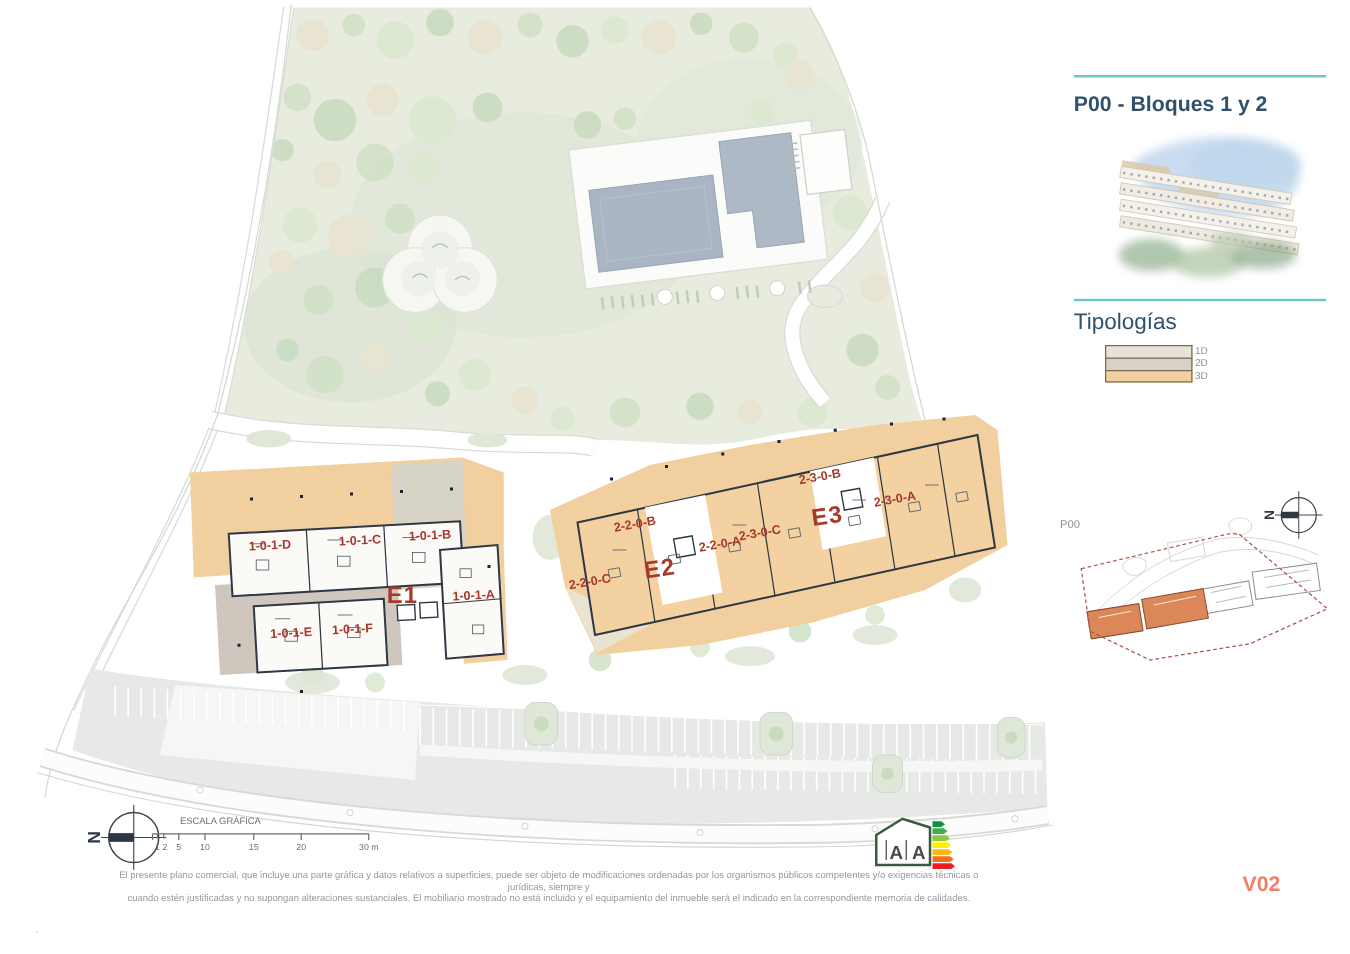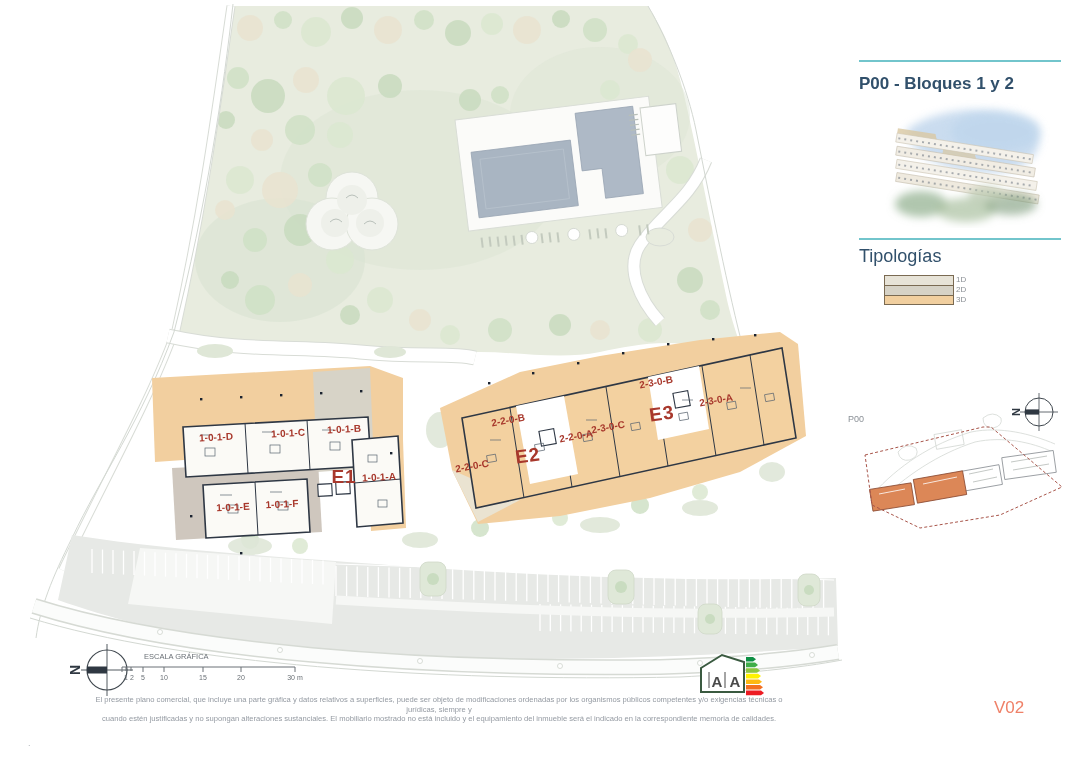--- a/index.html
+++ b/index.html
@@ -20,21 +20,21 @@
   #legend{margin-left:5px;padding-left:20px;}
   .leg-row{display:flex;align-items:stretch;height:10px;}
   .leg-swatch{width:70px;border:1px solid #7a6a52;border-bottom:none;box-sizing:border-box;}
   .leg-row:last-child .leg-swatch{border-bottom:1px solid #7a6a52;}
   .leg-label{font-size:8px;color:#8a8f94;line-height:10px;padding-left:2px;}
   
   #north-main{position:absolute;left:66px;top:640px;}
   #scalebar{position:absolute;left:80px;top:648px;}
   #disclaimer{position:absolute;left:88px;top:695px;width:702px;font-size:7.6px;line-height:9.5px;color:#949aa2;text-align:center;}
   #energy{position:absolute;left:698px;top:652px;}
-  #version{position:absolute;left:994px;top:698px;font-size:17px;font-weight:normal;color:#ef8168;}
+  #version{position:absolute;left:994px;top:698px;font-size:17px;font-weight:bold;color:#ef8168;}
   #corner-mark{position:absolute;left:28px;top:738px;font-size:9px;color:#aeb2b6;}
   #keymap{position:absolute;left:843px;top:382px;}
 </style>
 </head>
 <body>
 
 <div id="plan-wrap">
 <svg id="plan-svg" width="843" height="763" viewBox="0 0 843 763">
 
   <g>
@@ -362,21 +362,21 @@
   <span class="ulabel" style="left:344px;top:429px;transform:translate(-50%,-50%) rotate(-3deg)">1-0-1-B</span>
   <span class="ulabel" style="left:379px;top:477px;transform:translate(-50%,-50%) rotate(-3deg)">1-0-1-A</span>
   <span class="ulabel" style="left:233px;top:507px;transform:translate(-50%,-50%) rotate(-3deg)">1-0-1-E</span>
   <span class="ulabel" style="left:282px;top:504px;transform:translate(-50%,-50%) rotate(-3deg)">1-0-1-F</span>
   <span class="ulabel" style="left:508px;top:420px;transform:translate(-50%,-50%) rotate(-10deg)">2-2-0-B</span>
   <span class="ulabel" style="left:576px;top:436px;transform:translate(-50%,-50%) rotate(-10deg)">2-2-0-A</span>
   <span class="ulabel" style="left:472px;top:466px;transform:translate(-50%,-50%) rotate(-10deg)">2-2-0-C</span>
   <span class="ulabel" style="left:656px;top:382px;transform:translate(-50%,-50%) rotate(-10deg)">2-3-0-B</span>
   <span class="ulabel" style="left:608px;top:427px;transform:translate(-50%,-50%) rotate(-10deg)">2-3-0-C</span>
   <span class="ulabel" style="left:716px;top:400px;transform:translate(-50%,-50%) rotate(-10deg)">2-3-0-A</span>
-  <span class="blabel" style="left:344px;top:477px;transform:translate(-50%,-50%)">E1</span>
+  <span class="blabel" style="left:322px;top:477px;transform:translate(-50%,-50%)">E1</span>
   <span class="blabel" style="left:528px;top:456px;transform:translate(-50%,-50%) rotate(-8deg)">E2</span>
   <span class="blabel" style="left:662px;top:414px;transform:translate(-50%,-50%) rotate(-8deg)">E3</span>
 </div>
 </div>
 
 <div id="sidebar">
   <div class="rule"></div>
   <div id="side-title">P00 - Bloques 1 y 2</div>
   <svg id="render-box" width="170" height="128" viewBox="0 0 170 128">
     <defs>

